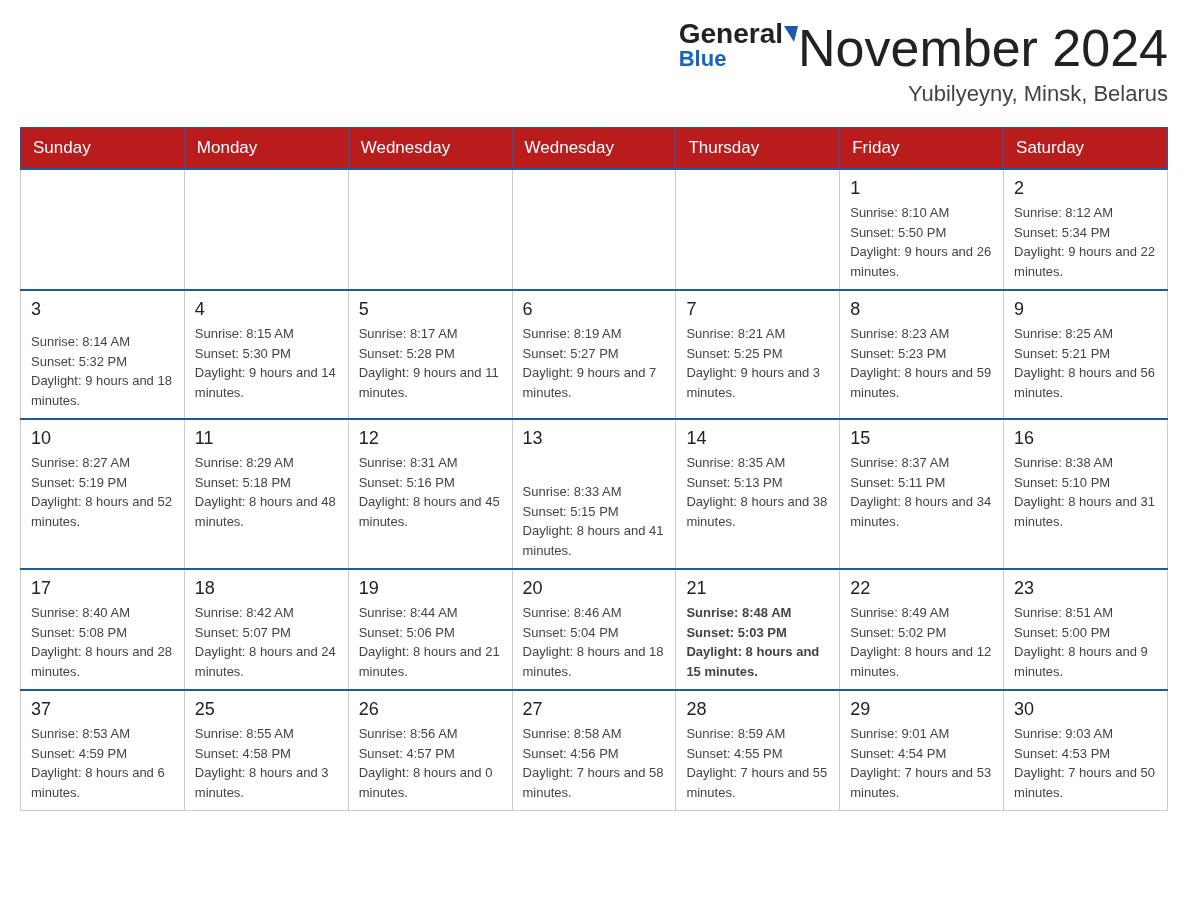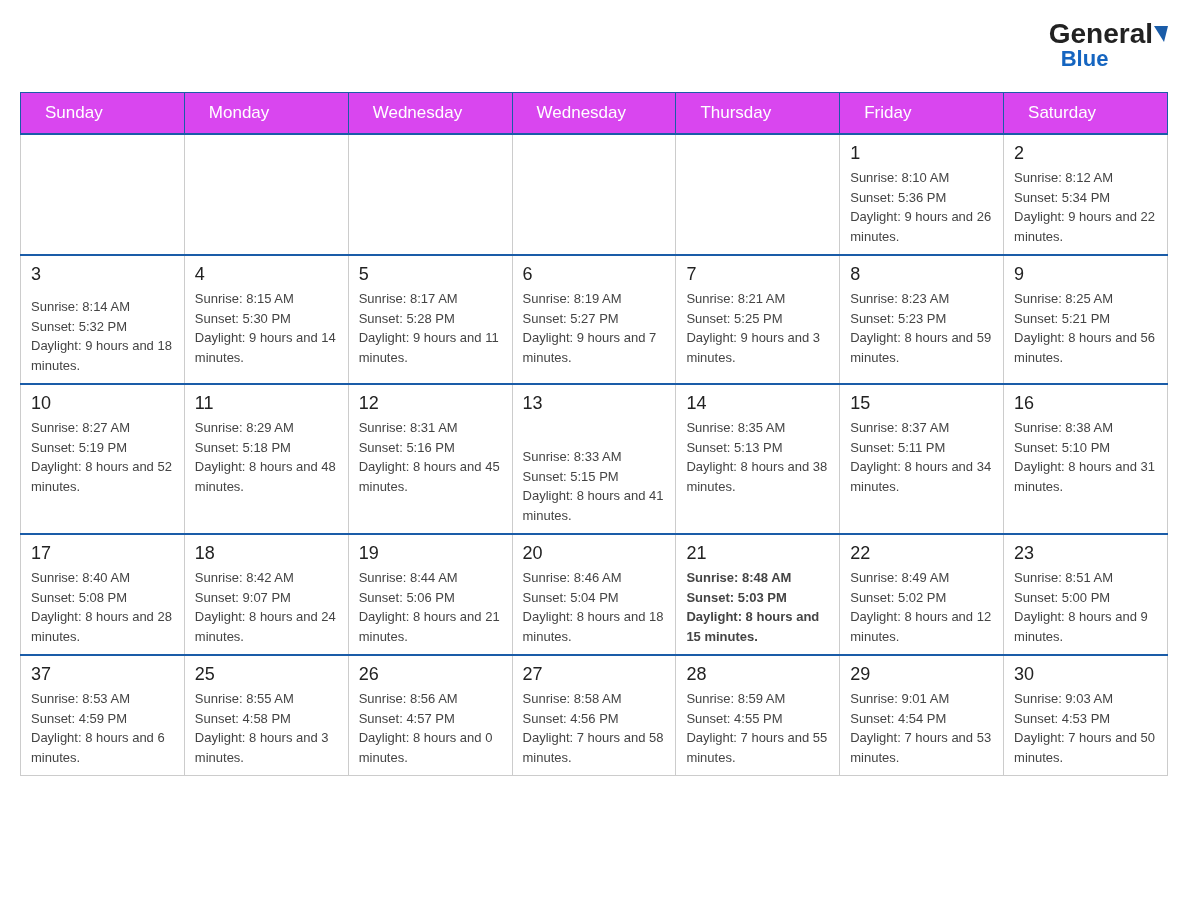--- a/index.html
+++ b/index.html
@@ -25,21 +25,21 @@
       font-size: 28px;
       font-weight: bold;
       color: #222;
       line-height: 1;
     }
     .logo-sub {
       font-size: 22px;
       font-weight: bold;
       color: #1565c0;
       margin-top: -2px;
-      margin-left: 12px;
+      margin-left: 0;
     }
     .title-block {
       text-align: right;
     }
     .month-title {
       font-size: 52px;
       font-weight: normal;
       color: #222;
       line-height: 1.1;
     }
@@ -47,23 +47,23 @@
       font-size: 22px;
       color: #444;
       margin-top: 4px;
     }
     .calendar {
       width: 100%;
       border-collapse: collapse;
       border: 1px solid #bbb;
     }
     .calendar th {
-      background-color: #d946ef;
+      background-color: #b91c1c;
       color: #fff;
-      padding: 10px 24px;
+      padding: 10px 12px;
       font-size: 17px;
       font-weight: normal;
       text-align: left;
       border: 1px solid #1a5ca8;
     }
     .calendar td {
       vertical-align: top;
       padding: 8px 10px;
       border: 1px solid #ccc;
       width: calc(100% / 7);
@@ -93,20 +93,24 @@
   </style>
 </head>
 <body>
 
 <div class="header">
   <div class="logo">
     <div class="logo-text">
       General<span style="display:inline-block;width:0;height:0;border-left:10px solid transparent;border-right:4px solid transparent;border-top:16px solid #1a5ca8;margin-left:1px;vertical-align:middle;margin-bottom:4px;"></span>
     </div>
     <div class="logo-sub">Blue</div>
+  </div>
+  <div class="title-block">
+    <div class="month-title">November 2024</div>
+    <div class="location">Yubilyeyny, Minsk, Belarus</div>
   </div>
 </div>
 
 <table class="calendar">
   <thead>
     <tr>
     <th>Sunday</th>
         <th>Monday</th>
         <th>Wednesday</th>
         <th>Wednesday</th>
@@ -118,21 +122,21 @@
   <tbody id="calendar-body">
   <tr class="week-row">
         <td class="empty-cell"></td>
         <td class="empty-cell"></td>
         <td class="empty-cell"></td>
         <td class="empty-cell"></td>
         <td class="empty-cell"></td>
         <td>
           <span class="day-number">1</span>
           <div class="day-info" style="white-space: pre-line;">Sunrise: 8:10 AM
-Sunset: 5:36 PM
+Sunset: 5:50 PM
 Daylight: 9 hours and 26 minutes.</div>
         </td>
         <td>
           <span class="day-number">2</span>
           <div class="day-info" style="white-space: pre-line;">Sunrise: 8:12 AM
 Sunset: 5:34 PM
 Daylight: 9 hours and 22 minutes.</div>
         </td>
       </tr>
       <tr class="week-row">
@@ -226,21 +230,21 @@
       <tr class="week-row">
         <td>
           <span class="day-number">17</span>
           <div class="day-info" style="white-space: pre-line;">Sunrise: 8:40 AM
 Sunset: 5:08 PM
 Daylight: 8 hours and 28 minutes.</div>
         </td>
         <td>
           <span class="day-number">18</span>
           <div class="day-info" style="white-space: pre-line;">Sunrise: 8:42 AM
-Sunset: 9:07 PM
+Sunset: 5:07 PM
 Daylight: 8 hours and 24 minutes.</div>
         </td>
         <td>
           <span class="day-number">19</span>
           <div class="day-info" style="white-space: pre-line;">Sunrise: 8:44 AM
 Sunset: 5:06 PM
 Daylight: 8 hours and 21 minutes.</div>
         </td>
         <td>
           <span class="day-number">20</span>

